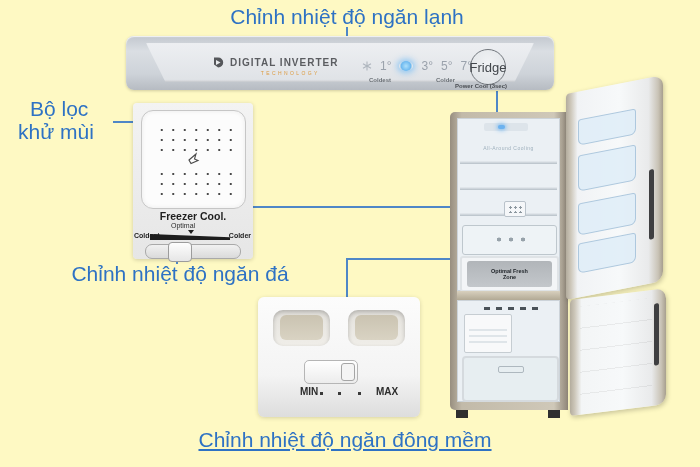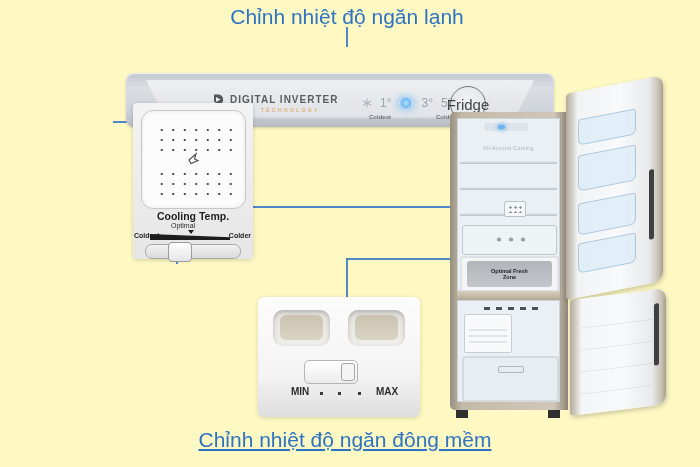--- a/index.html
+++ b/index.html
@@ -7,38 +7,38 @@
   #stage { position:relative; width:700px; height:467px; background:#fef9c3; overflow:hidden; }
 
   
   .blue-label { position:absolute; color:#2e72c4; font-size:21px; white-space:nowrap; font-weight:400; }
   .centered { transform:translateX(-50%); }
   .connector { position:absolute; background:#4f87c7; }
 
   
   .panel-strip { position:absolute; left:126px; top:36px; width:428px; height:54px;
     background:linear-gradient(180deg,#c3c8cf,#dadee3 28%,#ced3d9 70%,#b6bbc2);
-    border-radius:8px; box-shadow:inset 0 1px 1px rgba(255,255,255,.8), 0 1px 3px rgba(0,0,0,.18);margin-top:37px; }
+    border-radius:8px; box-shadow:inset 0 1px 1px rgba(255,255,255,.8), 0 1px 3px rgba(0,0,0,.18); }
   .panel-inner { position:absolute; left:20px; right:20px; top:7px; bottom:8px;
     background:linear-gradient(180deg,#edeff2,#dfe2e6);
     clip-path:polygon(0 0,100% 0,95% 100%,5% 100%);
     box-shadow:inset 0 -1px 2px rgba(0,0,0,.12); }
   .logo-group { position:absolute; left:86px; top:20px; }
   .logo-row { display:flex; align-items:center; gap:5px; }
   .brand-text { font-size:10px; font-weight:bold; color:#5b5d61; letter-spacing:1px; }
   .brand-sub { font-size:5px; color:#dd9b3f; letter-spacing:2.4px; text-align:center; margin-top:1px; margin-left:30px; }
   .temp-row { position:absolute; left:236px; top:23px; display:flex; align-items:center; gap:8px; }
   .temp-val { font-size:12px; color:#9aa2ac; }
   .glow-dot { width:14px; height:10px; border-radius:50%;
     background:radial-gradient(circle,#aee0fb 0%,#6db9f0 55%,rgba(109,185,240,0) 75%);
     box-shadow:0 0 6px 2px rgba(120,190,245,.8); }
   .scale-tag { position:absolute; font-size:6px; font-weight:bold; color:#6b7177; }
-  .fridge-btn { position:absolute; left:324px; top:13px; width:34px; height:34px; border:1.5px solid #71767c;
+  .fridge-btn { position:absolute; left:344px; top:13px; width:34px; height:34px; border:1.5px solid #71767c;
     border-radius:50%; display:flex; align-items:center; justify-content:center;
-    font-size:15px; color:#42464b; background:radial-gradient(circle at 50% 35%,#f0f2f4,#dde1e5); }
+    font-size:13px; color:#42464b; background:radial-gradient(circle at 50% 35%,#f0f2f4,#dde1e5); }
   .btn-sub { position:absolute; left:305px; top:47px; width:100px; text-align:center; font-size:6px; font-weight:bold; color:#4a4e53; }
 
   
   .left-card { position:absolute; left:133px; top:103px; width:120px; height:156px;
     background:linear-gradient(180deg,#f3f3f3,#e6e6e6); border-radius:4px;
     box-shadow:0 1px 4px rgba(0,0,0,.18); }
   .filter-sq { position:absolute; left:8px; top:7px; width:103px; height:97px; background:#fcfcfc;
     border:1px solid #c6c6c6; border-radius:12px; box-shadow:inset 0 0 5px rgba(0,0,0,.07); }
   .dots { position:absolute; left:12px; width:80px; height:30px;
     background-image:radial-gradient(circle,#4a4a4a 1.4px,rgba(0,0,0,0) 1.5px);
@@ -121,20 +121,25 @@
     border:1px solid rgba(160,190,215,.8); border-radius:3px 3px 6px 6px; }
   .handle { position:absolute; width:5px; background:#3f3f41; border-radius:2px; }
   .foot { position:absolute; width:12px; height:8px; background:#2f2f2f; }
 </style>
 </head>
 <body>
 
 <div id="stage">
 
   <div class="blue-label centered" style="left:347px; top:5px;">Chỉnh nhiệt độ ngăn lạnh</div>
+  <div class="blue-label" style="left:30px; top:97px; line-height:23px;">
+    <div>Bộ lọc</div>
+    <div style="margin-left:-12px;">khử mùi</div>
+  </div>
+  <div class="blue-label centered" style="left:180px; top:262px;">Chỉnh nhiệt độ ngăn đá</div>
   <div class="blue-label centered" style="left:345px; top:428px;text-decoration:underline;">Chỉnh nhiệt độ ngăn đông mềm</div>
 
   <div class="connector" style="left:346px; top:27px; width:2px; height:20px;"></div>
   <div class="connector" style="left:496px; top:91px; width:2px; height:38px;"></div>
   <div class="connector" style="left:113px; top:121px; width:84px; height:2px;"></div>
   <div class="connector" style="left:253px; top:206px; width:260px; height:2px;"></div>
   <div class="connector" style="left:176px; top:253px; width:2px; height:11px;"></div>
   <div class="connector" style="left:346px; top:258px; width:2px; height:40px;"></div>
   <div class="connector" style="left:346px; top:258px; width:166px; height:2px;"></div>
 
@@ -171,42 +176,42 @@
   </div>
 
   <div class="left-card">
     <div class="filter-sq">
       <div class="dots" style="top:11px;"></div>
       <svg class="filter-icon" viewBox="0 0 15 15">
         <path d="M3 9 L10 3 L8.5 8 L12 9.5 L5 12.5 Z" fill="none" stroke="#4a4a4a" stroke-width="1.1"></path>
       </svg>
       <div class="dots" style="top:55px;"></div>
     </div>
-    <div class="ft-title">Cooling Temp.</div>
+    <div class="ft-title">Freezer Cool.</div>
     <div class="ft-optimal">Optimal</div>
     <div class="opt-marker"></div>
     <div class="ft-side" style="left:1px;">Coldest</div>
     <div class="wedge"></div>
     <div class="ft-side" style="right:2px;">Colder</div>
     <div class="ft-track">
       <div class="ft-knob"></div>
     </div>
   </div>
 
   <div class="soft-card">
     <div class="slot" style="left:15px;">
         <div class="slot-inner"></div>
       </div>
     <div class="slot" style="left:90px;">
         <div class="slot-inner"></div>
       </div>
     <div class="soft-track">
       <div class="soft-knob"></div>
     </div>
-    <div class="mm-label" style="left:25px;padding-left:8px;">MIN</div>
+    <div class="mm-label" style="left:34px;padding-left:8px;">MIN</div>
     <div class="tick" style="left:62px;"></div>
     <div class="tick" style="left:80px;"></div>
     <div class="tick" style="left:100px;"></div>
     <div class="mm-label" style="left:118px;">MAX</div>
   </div>
 
   <div class="fridge">
     <div class="cabinet"></div>
 
     <div class="interior int-top">

